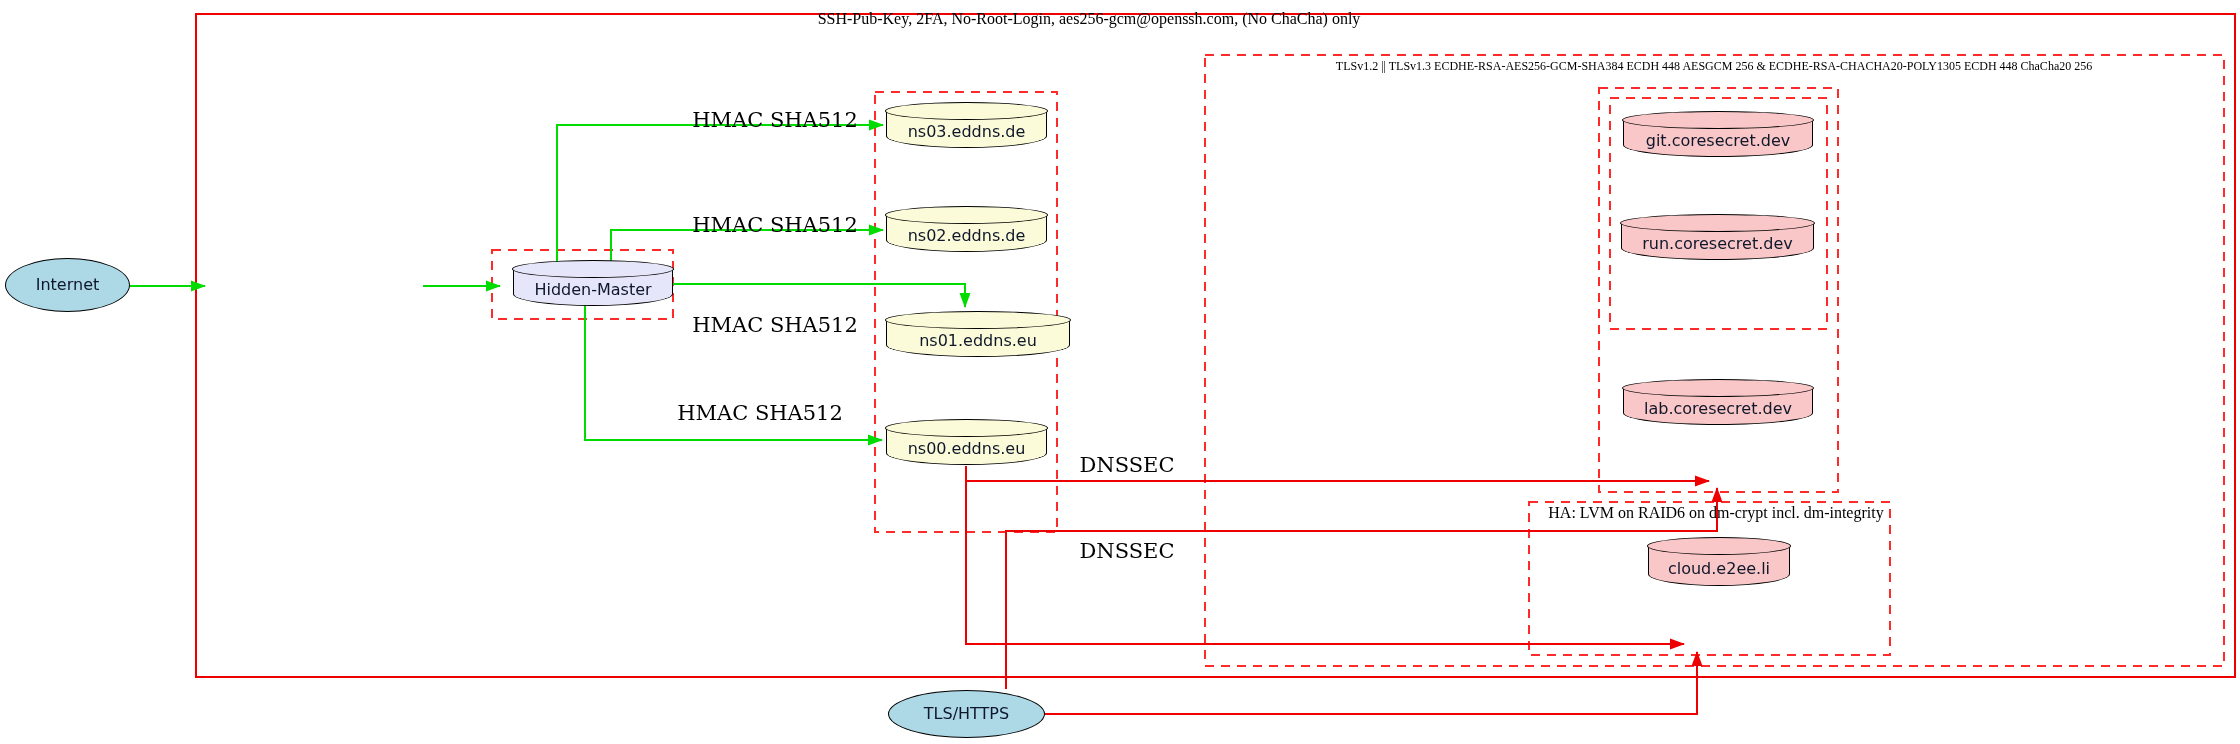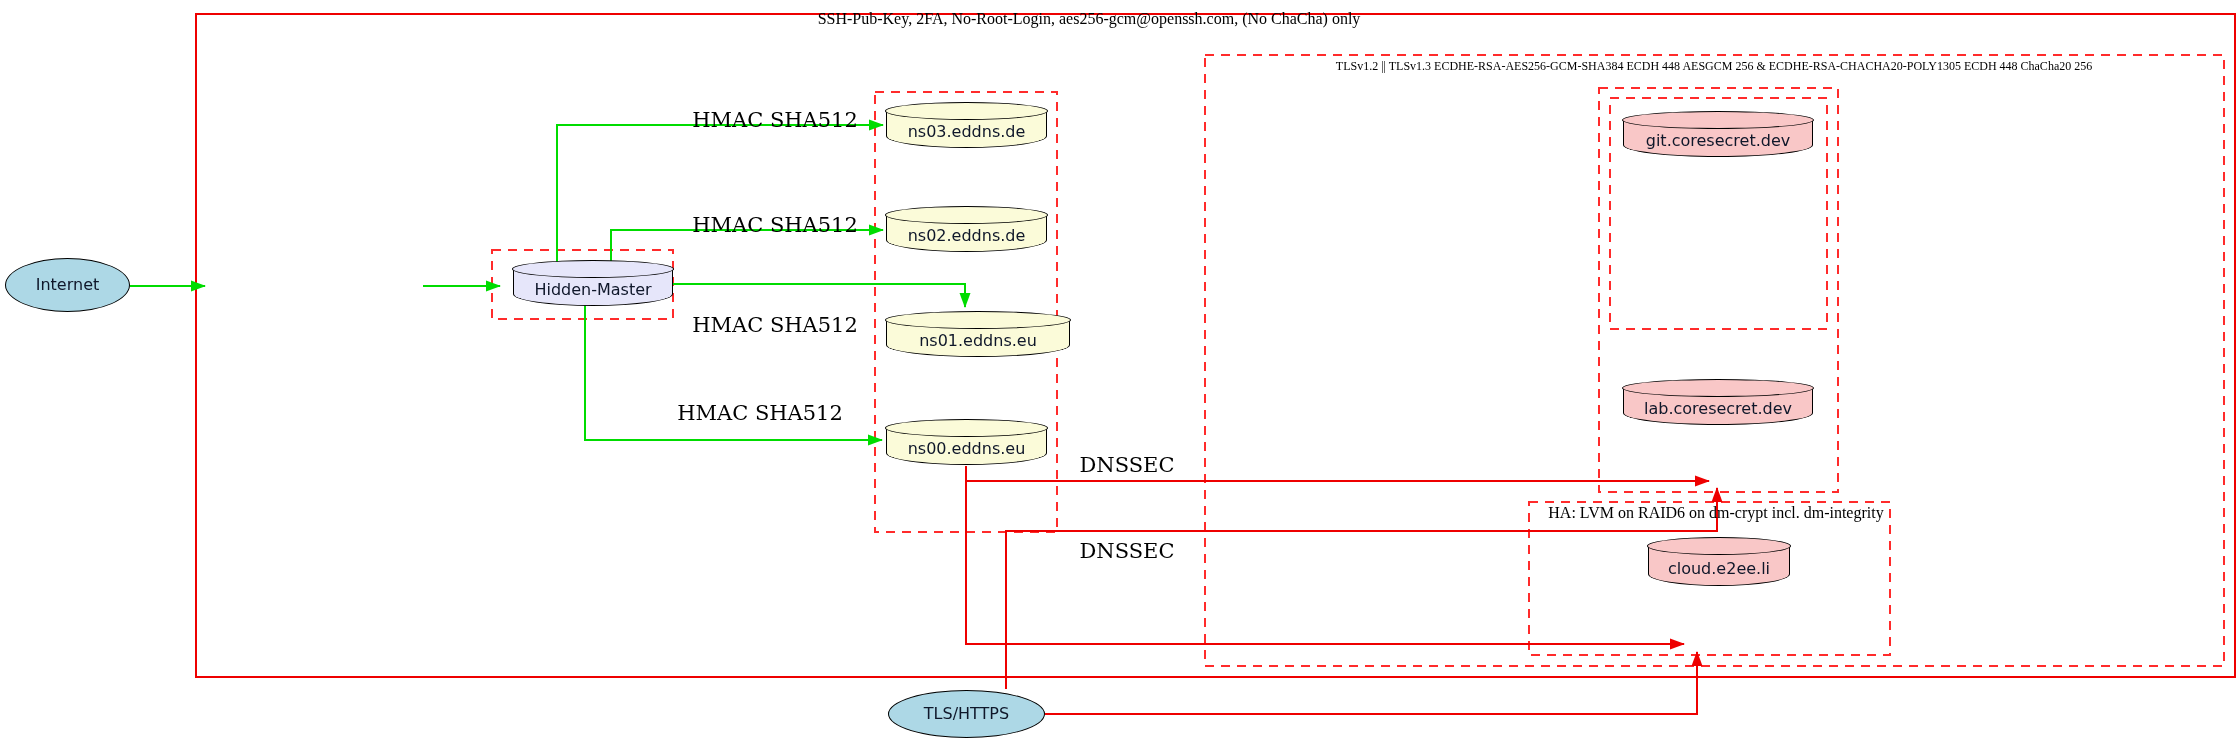--- a/index.html
+++ b/index.html
@@ -99,20 +99,23 @@
   <div class="node cyl yellow" style="left:886px;top:320px;width:184px;height:37px">
     <span class="nlabel">ns01.eddns.eu</span>
   </div>
   <div class="node cyl yellow" style="left:886px;top:428px;width:161px;height:37px">
     <span class="nlabel">ns00.eddns.eu</span>
   </div>
 
   <div class="node cyl pink" style="left:1623px;top:120px;width:190px;height:37px">
     <span class="nlabel">git.coresecret.dev</span>
   </div>
+  <div class="node cyl pink" style="left:1621px;top:223px;width:193px;height:37px">
+    <span class="nlabel">run.coresecret.dev</span>
+  </div>
   <div class="node cyl pink" style="left:1623px;top:388px;width:190px;height:37px">
     <span class="nlabel">lab.coresecret.dev</span>
   </div>
   <div class="node cyl pink" style="left:1648px;top:546px;width:142px;height:40px">
     <span class="nlabel">cloud.e2ee.li</span>
   </div>
 
   <div class="node oval blue" style="left:888px;top:690px;width:157px;height:48px">
     <span class="nlabel">TLS/HTTPS</span>
   </div>

